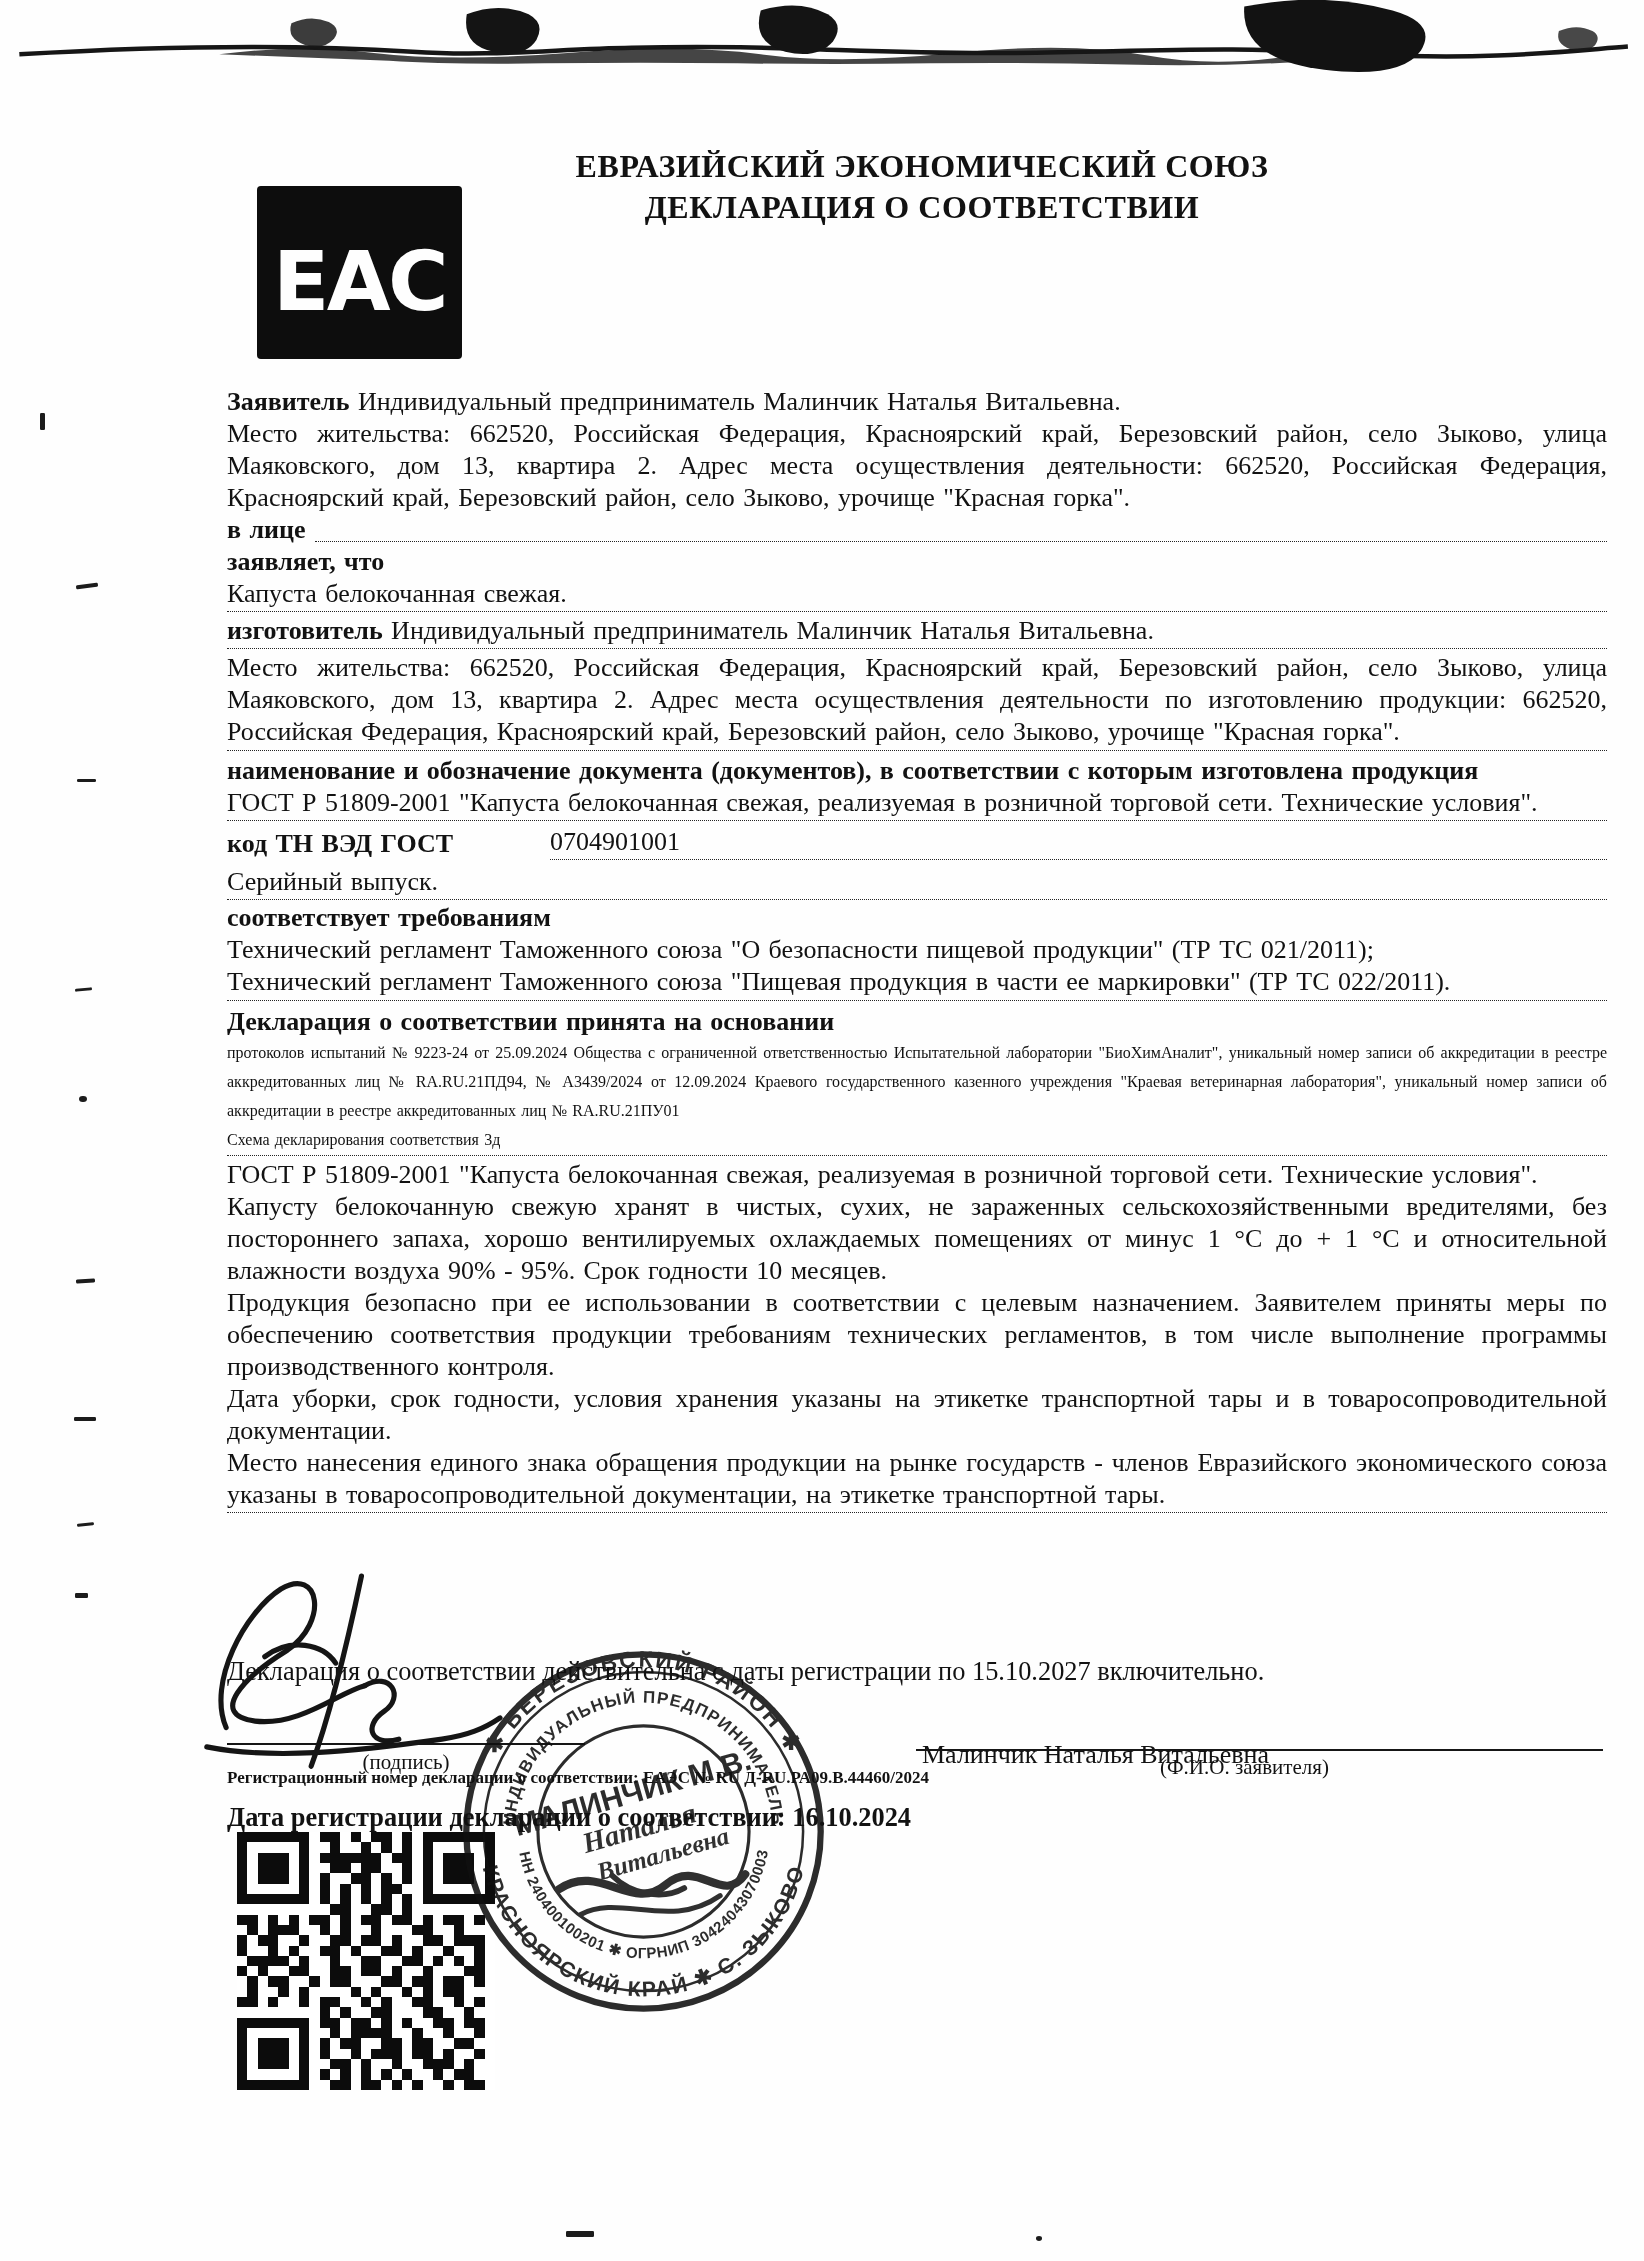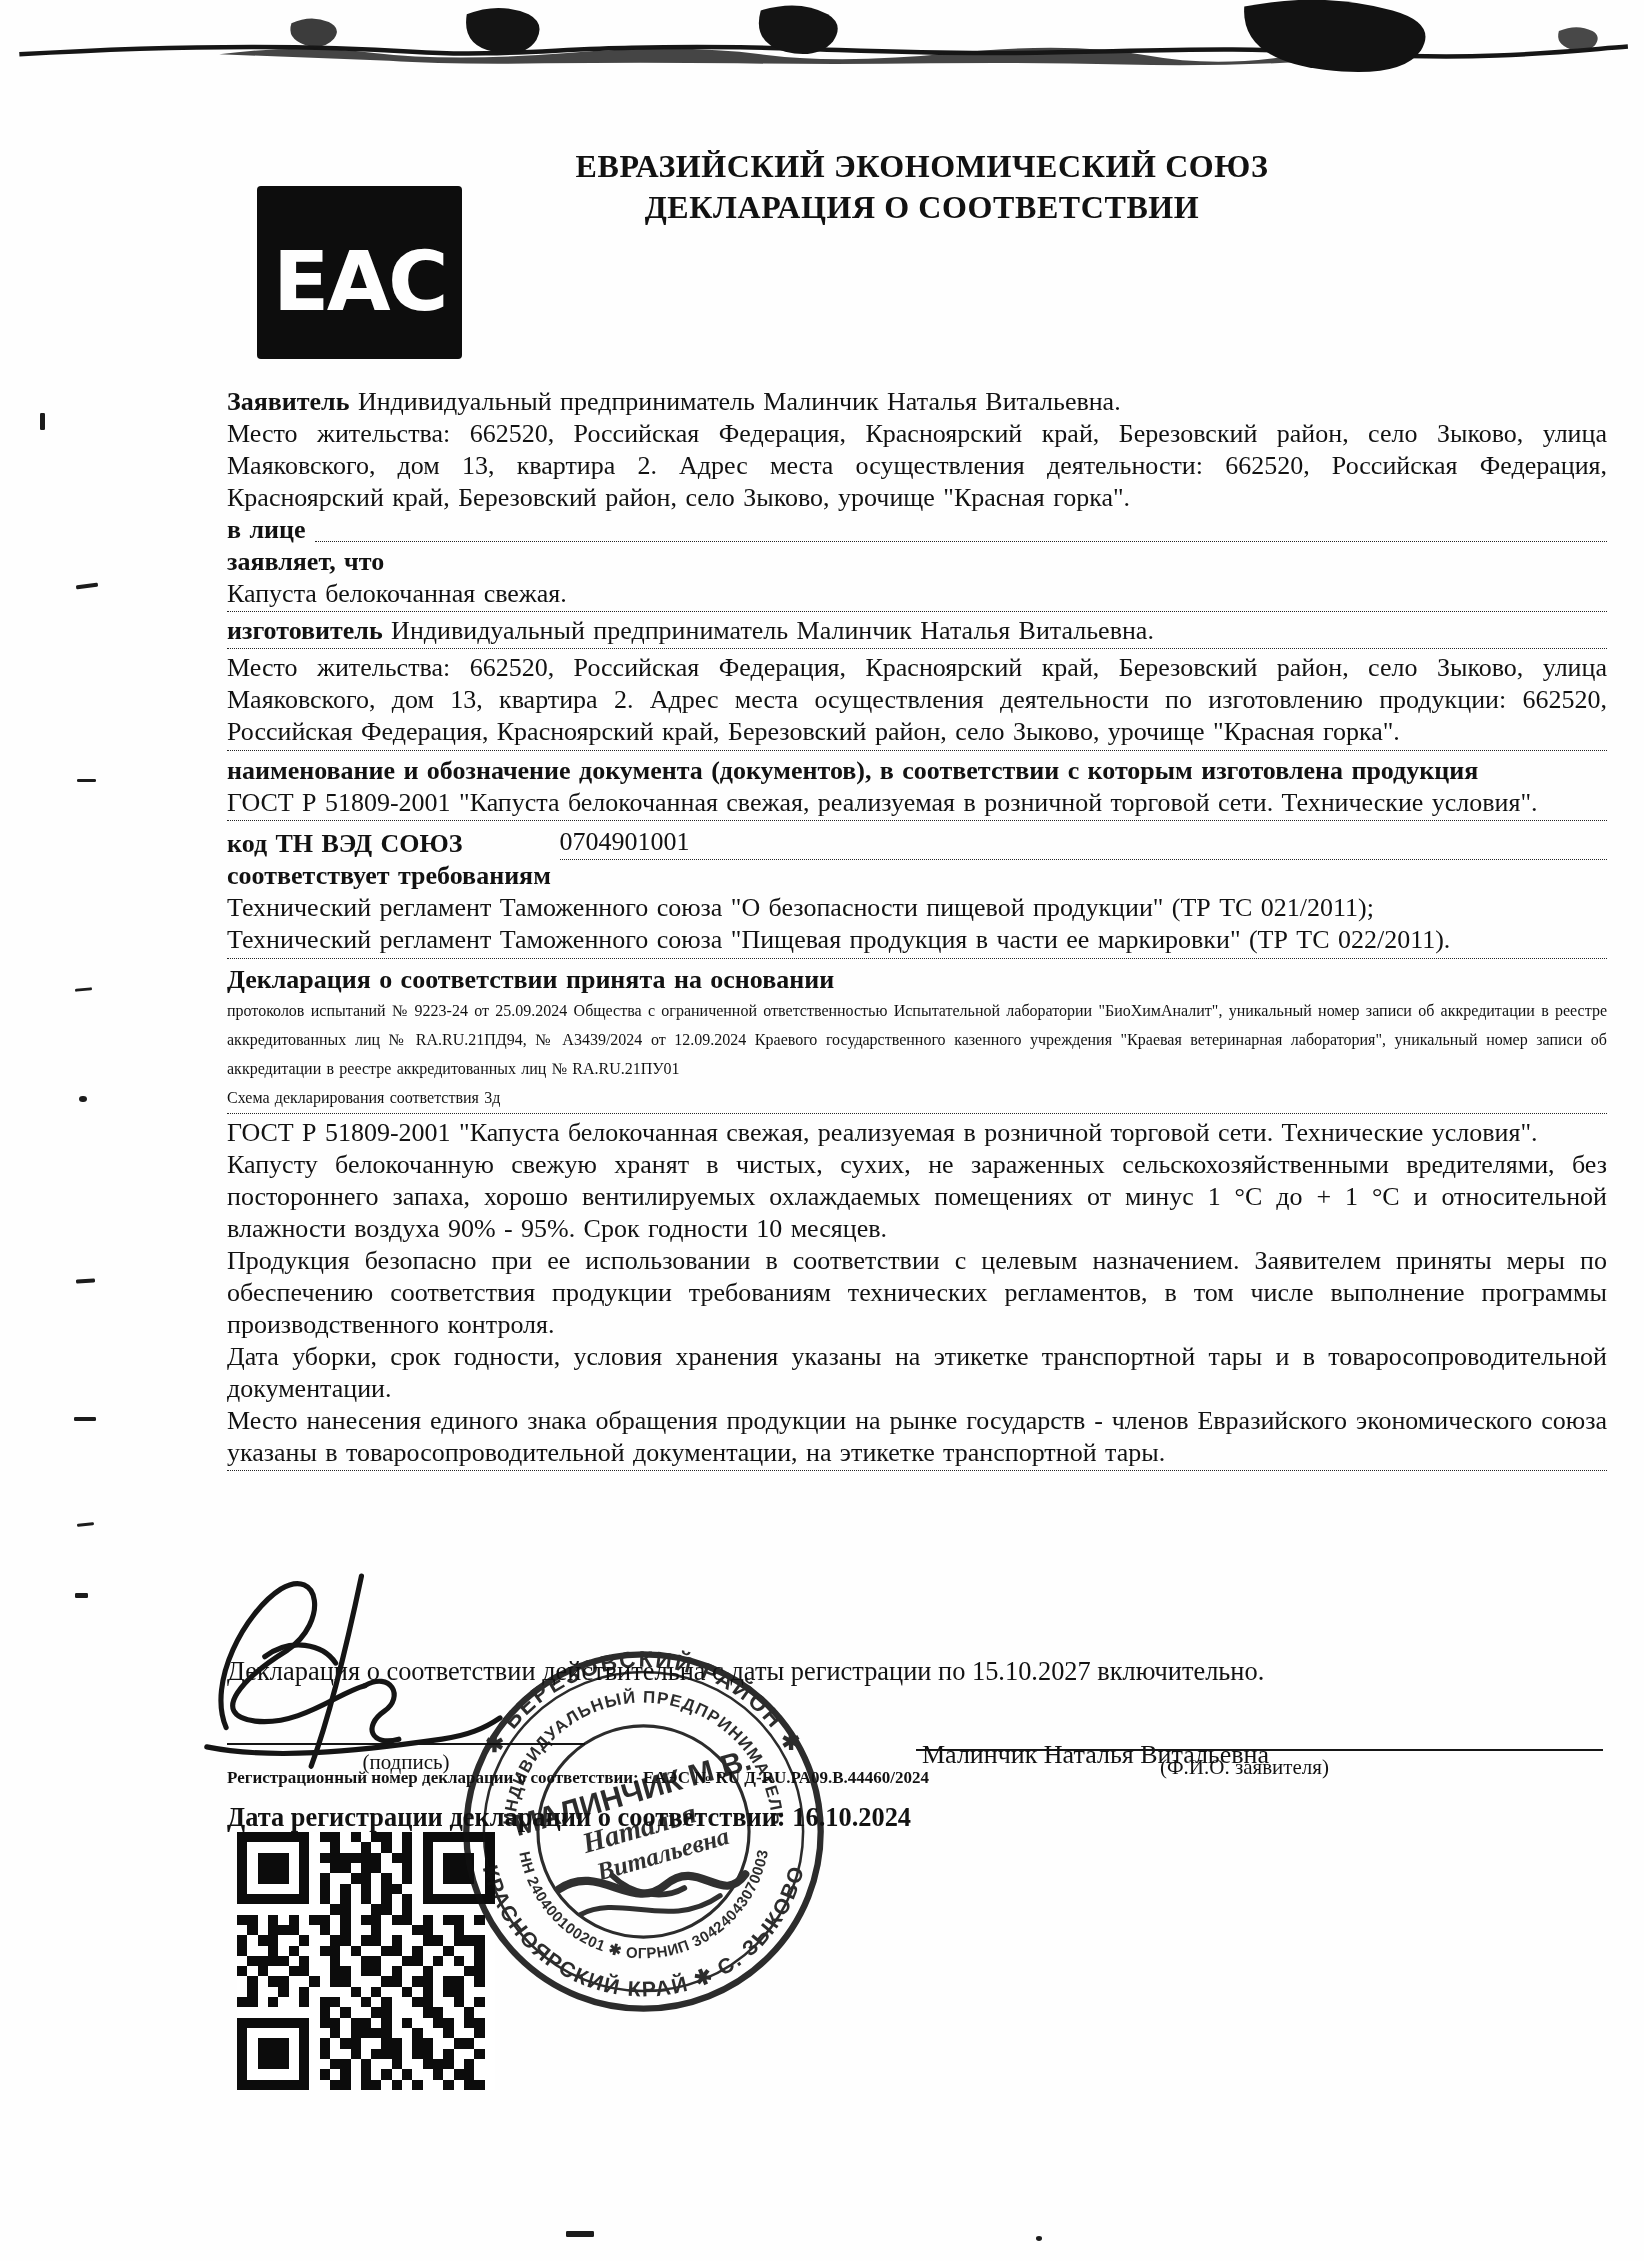--- a/index.html
+++ b/index.html
@@ -80,27 +80,28 @@
     <p class="dotline-under">Капуста белокочанная свежая.</p>
 
     <p class="dotline-under"><span class="b">изготовитель</span> <span>Индивидуальный предприниматель Малинчик Наталья Витальевна.</span></p>
     <p>Место жительства: 662520,  Российская Федерация, Красноярский край, Березовский район, село Зыково, улица Маяковского, дом 13, квартира 2.  Адрес места осуществления деятельности по изготовлению продукции: 662520, Российская Федерация, Красноярский край, Березовский район, село Зыково, урочище "Красная горка".</p>
     <div class="dotrule"></div>
 
     <p class="b">наименование и обозначение документа (документов), в соответствии с которым изготовлена продукция</p>
     <p class="dotline-under">ГОСТ Р 51809-2001 "Капуста белокочанная свежая, реализуемая в розничной торговой сети.  Технические условия".</p>
 
     <div class="fillrow mt8">
-      <span class="b">код ТН ВЭД СОЮЗ</span>
+      <span class="b">код ТН ВЭД ГОСТ</span>
       <span class="spacer"></span>
       <span class="valwrap">
           <span>0704901001</span>
         </span>
     </div>
 
+    <p class="dotline-under mt8">Серийный выпуск.</p>
 
     <p class="b">соответствует требованиям</p>
     <p>Технический регламент Таможенного союза "О безопасности пищевой продукции" (ТР ТС 021/2011);</p>
     <p class="dotline-under">Технический регламент Таможенного союза "Пищевая продукция в части ее маркировки" (ТР ТС 022/2011).</p>
 
     <p class="b mt8">Декларация о соответствии принята на основании</p>
     <p class="small-par">протоколов испытаний № 9223-24 от 25.09.2024 Общества с ограниченной ответственностью Испытательной лаборатории "БиоХимАналит", уникальный номер записи об аккредитации в реестре аккредитованных лиц № RA.RU.21ПД94, № А3439/2024 от 12.09.2024 Краевого государственного казенного учреждения "Краевая  ветеринарная лаборатория", уникальный номер записи об аккредитации в реестре аккредитованных лиц № RA.RU.21ПУ01</p>
     <p class="dotline-under small-par">Схема декларирования соответствия 3д</p>
 
     <p>ГОСТ Р 51809-2001 "Капуста белокочанная свежая, реализуемая в розничной торговой сети. Технические условия".</p>

